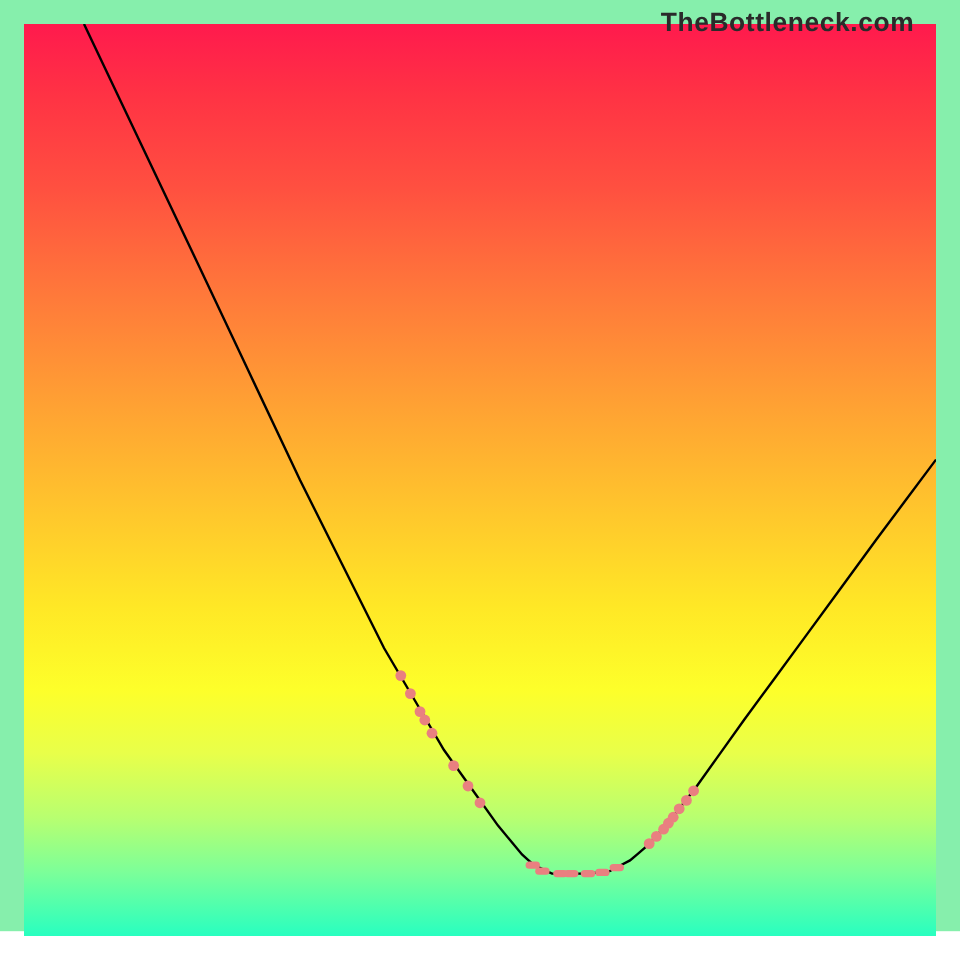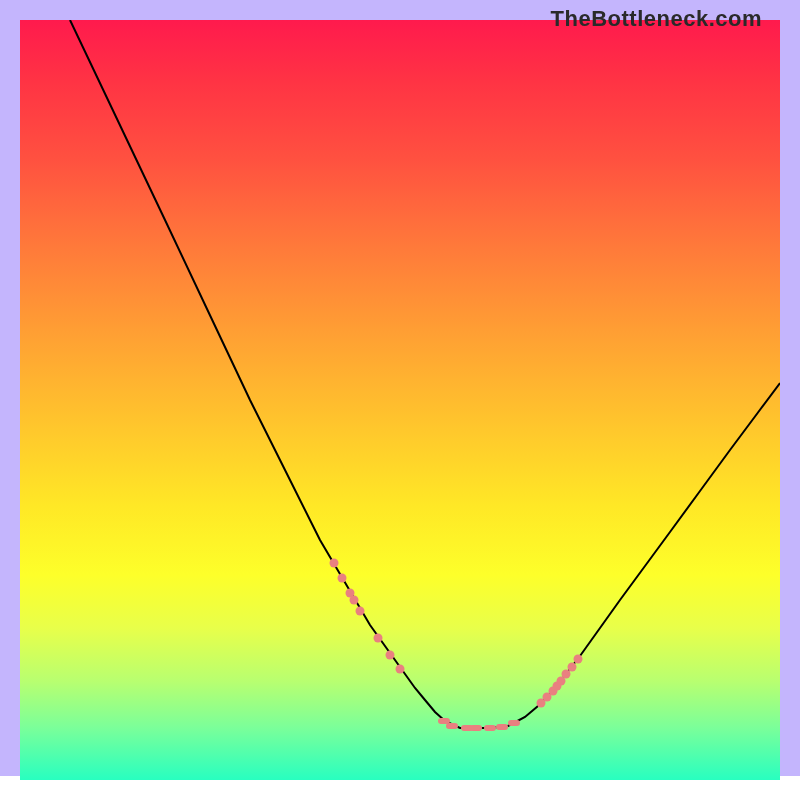--- a/index.html
+++ b/index.html
@@ -1,17 +1,17 @@
 <!DOCTYPE html>
 <html><head>
 <meta charset="utf-8">
 <style>
   * { margin: 0; padding: 0; box-sizing: border-box; }
   body { width: 800px; height: 800px; overflow: hidden; position: relative; font-family: Arial, sans-serif; }
-  .chart-container { width: 800px; height: 776px; position: relative; background: #c4b5fd; }
+  .chart-container { width: 800px; height: 776px; position: relative; background: #86efac; }
   .plot-area { position: absolute; left: 20px; top: 20px; width: 760px; height: 760px; }
   .gradient-bg { position: absolute; left: 0; top: 0; width: 100%; height: 100%;
     background: linear-gradient(to bottom,
       #ff1a4d 0%,
       #ff3344 8%,
       #ff5040 18%,
       #ff7a3a 30%,
       #ffa233 42%,
       #ffc82c 54%,
       #ffe826 64%,

